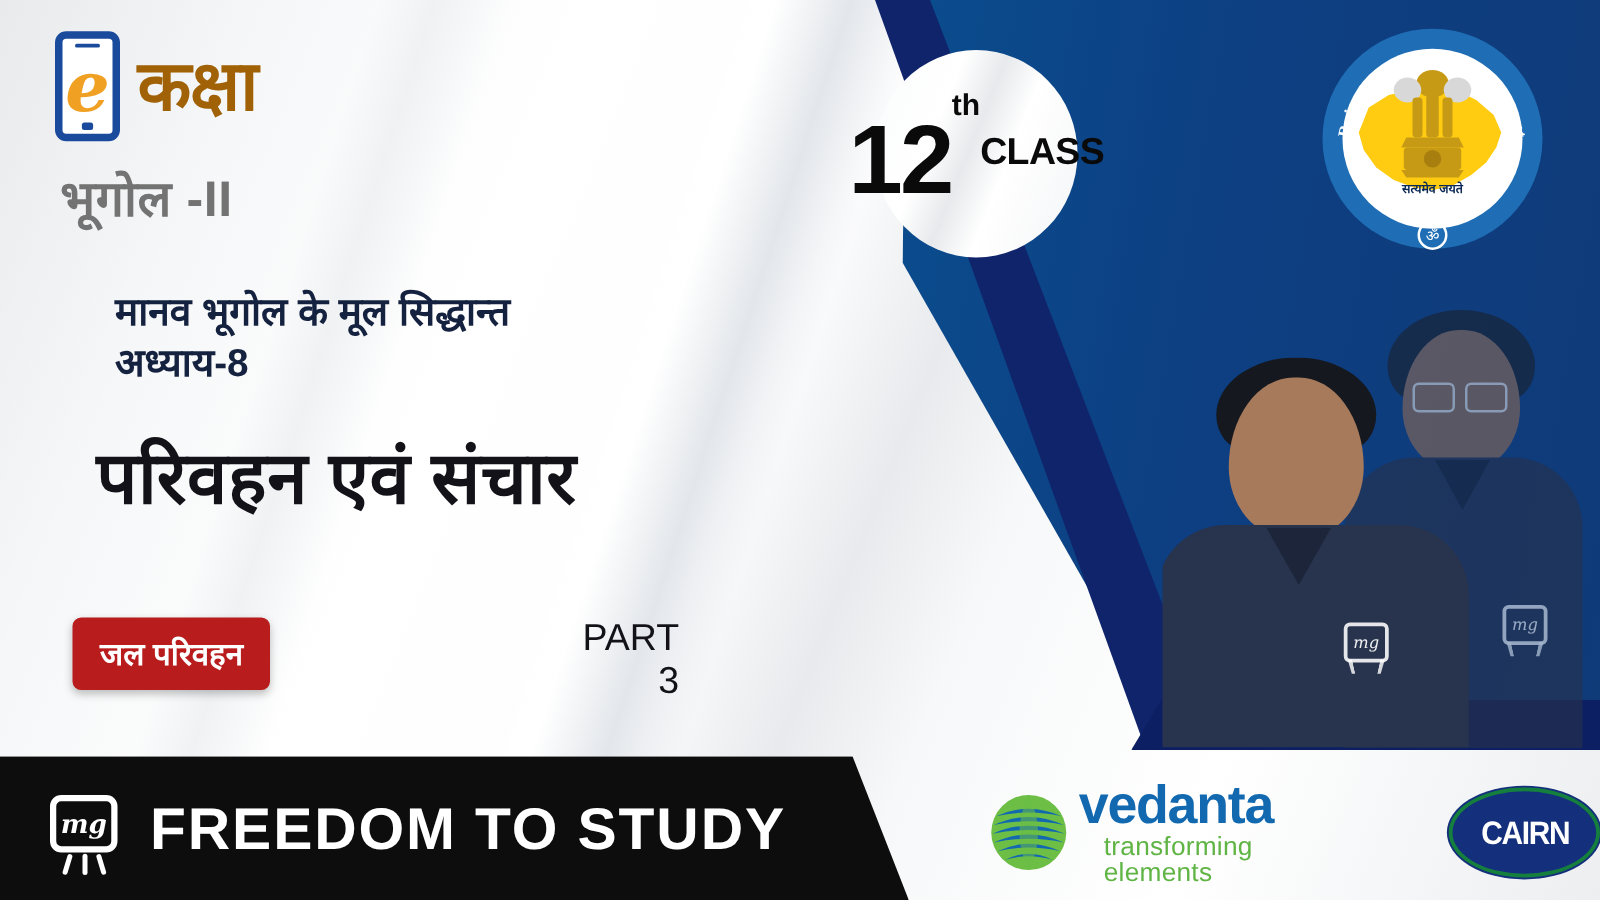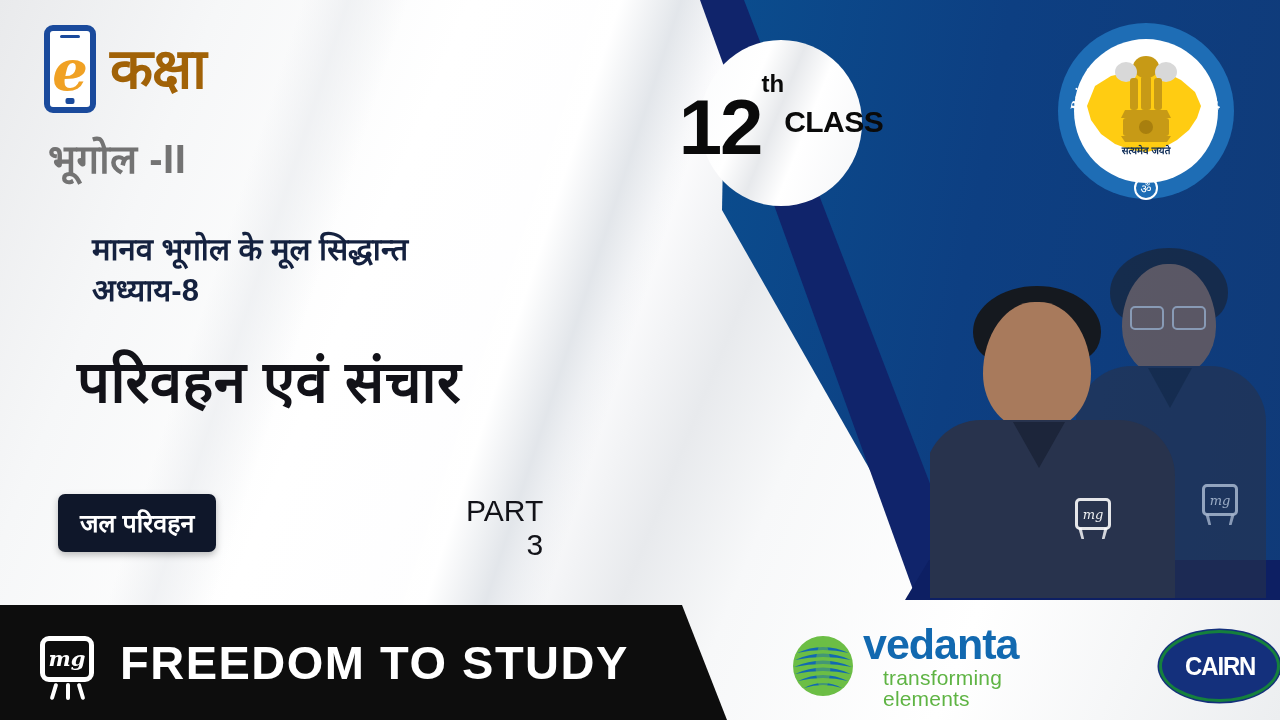--- a/index.html
+++ b/index.html
@@ -69,21 +69,21 @@
   .book-line{
     position:absolute;left:48px;top:230px;font-size:31px;font-weight:700;
     color:#14213f;line-height:1.32;margin-left:44px;
   }
   .main-title{
     position:absolute;left:48px;top:340px;font-size:58px;font-weight:700;
     color:#121218;letter-spacing:.5px;margin-left:29px;
   }
   .topic-badge{
     position:absolute;left:58px;top:494px;
-    background:#0f172a;color:#ffffff;font-size:25px;font-weight:700;
+    background:#b91c1c;color:#ffffff;font-size:25px;font-weight:700;
     padding:11px 22px 13px;border-radius:7px;
     box-shadow:0 3px 7px rgba(0,0,0,.25);
   }
   .part-block{
     position:absolute;left:466px;top:494px;text-align:right;
     font-size:30px;font-weight:400;color:#121218;line-height:1.12;
   }
 
   
   .class-circle{

